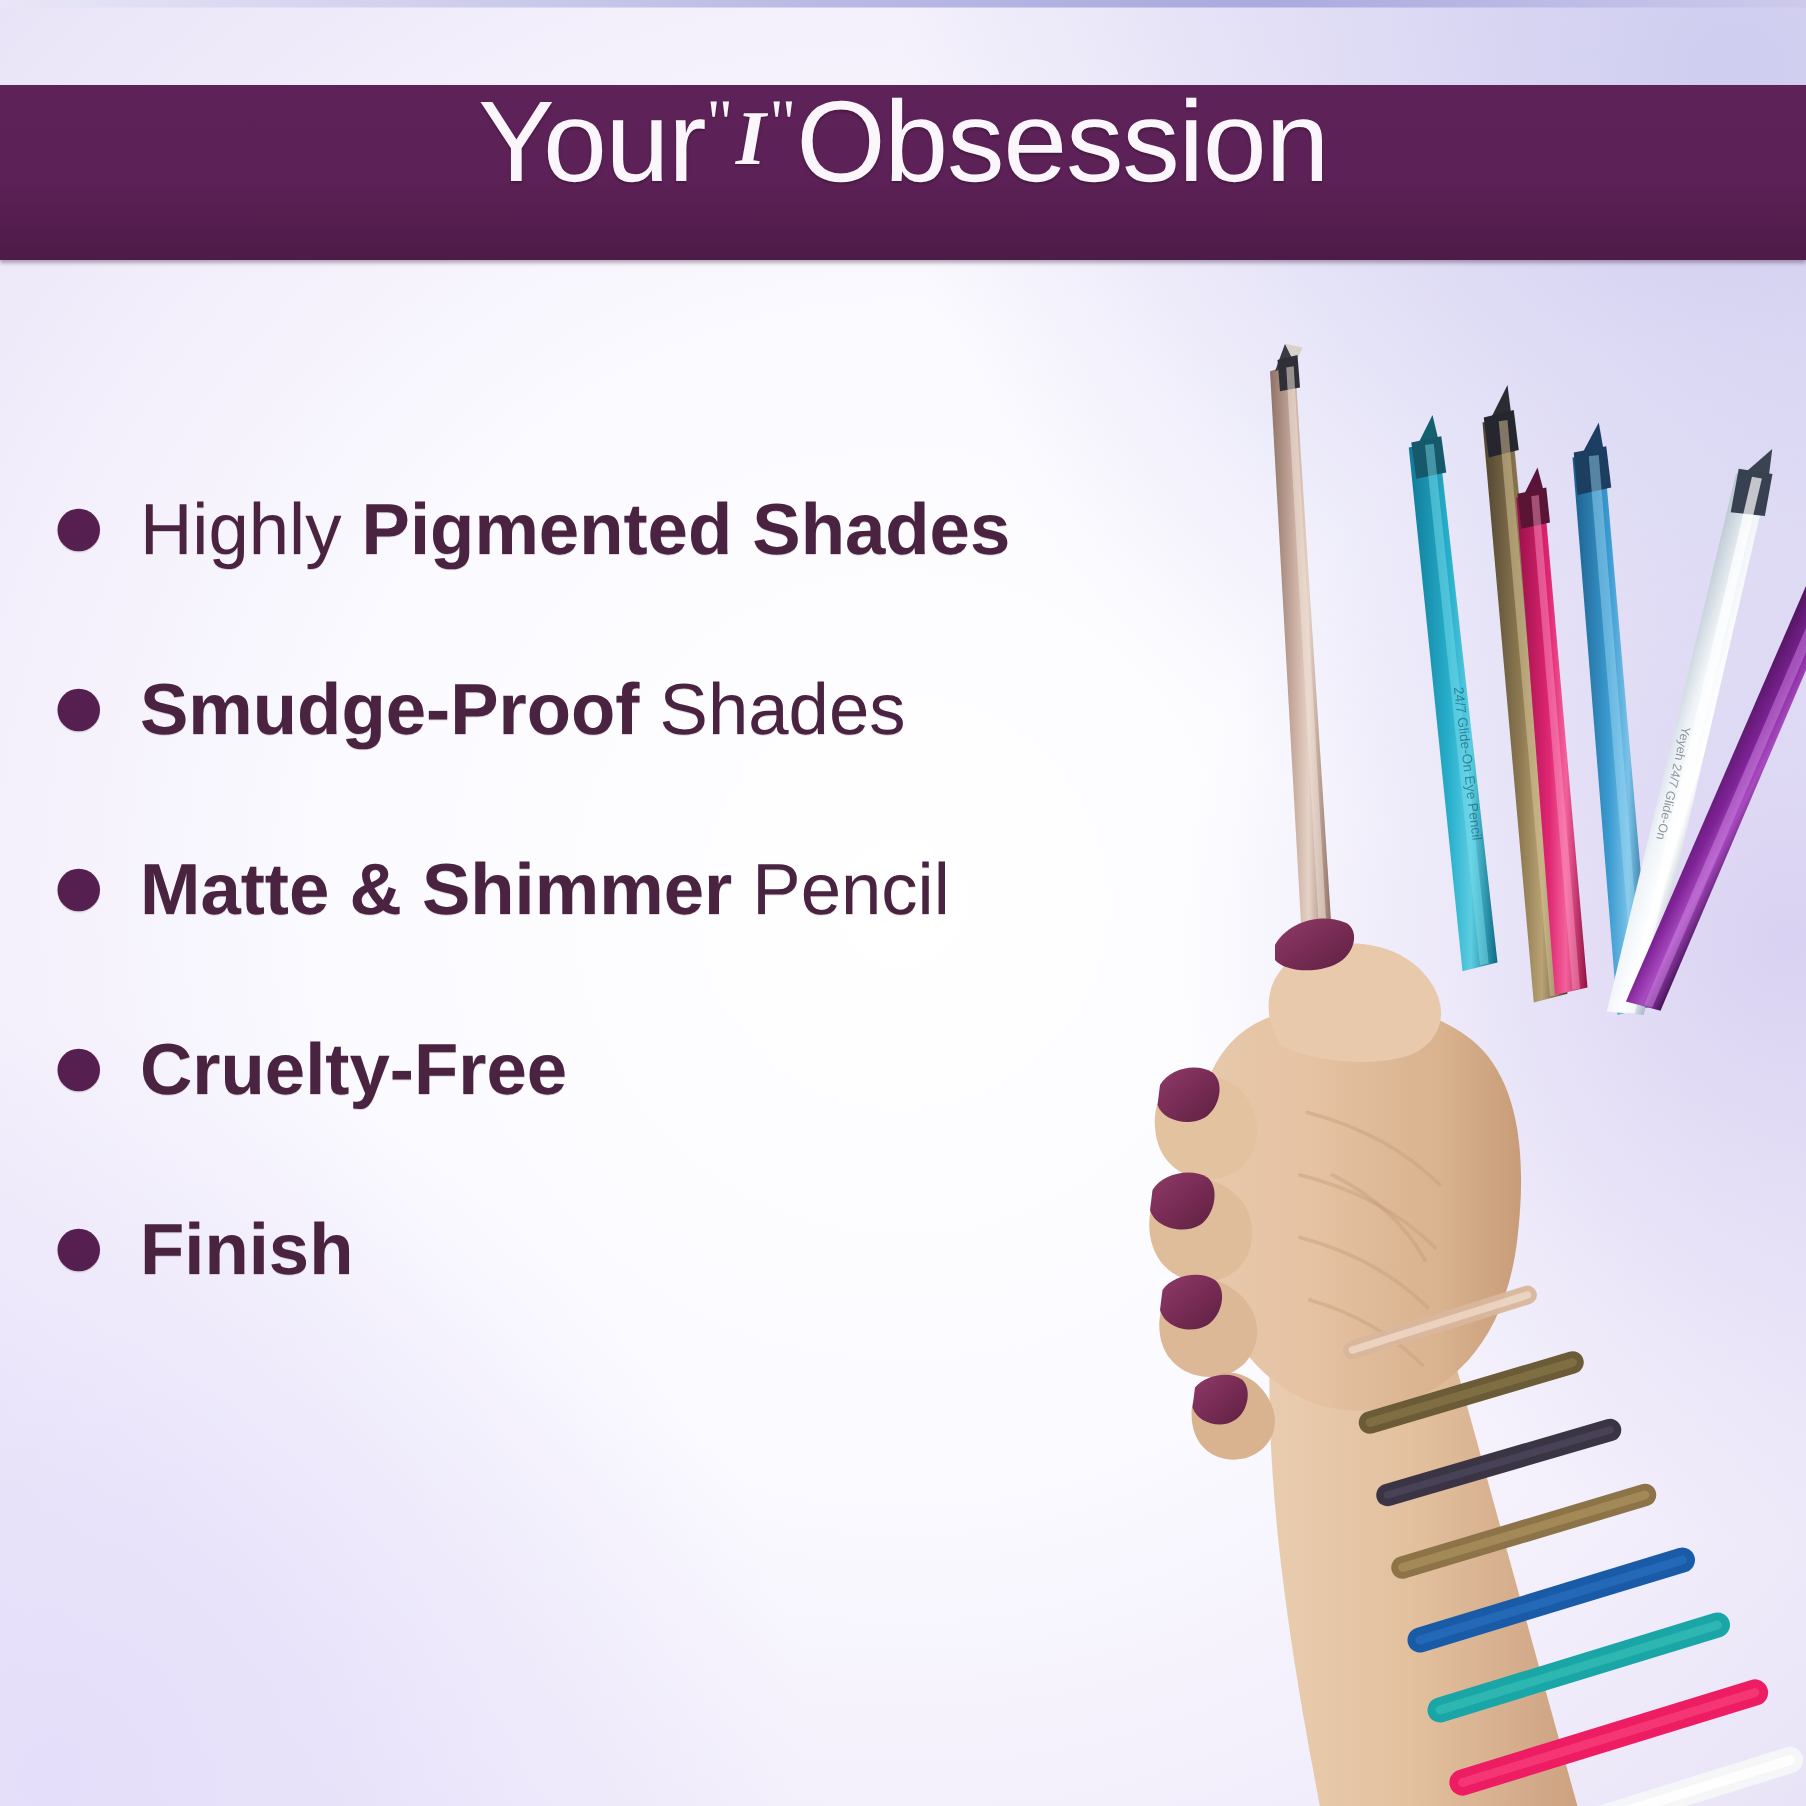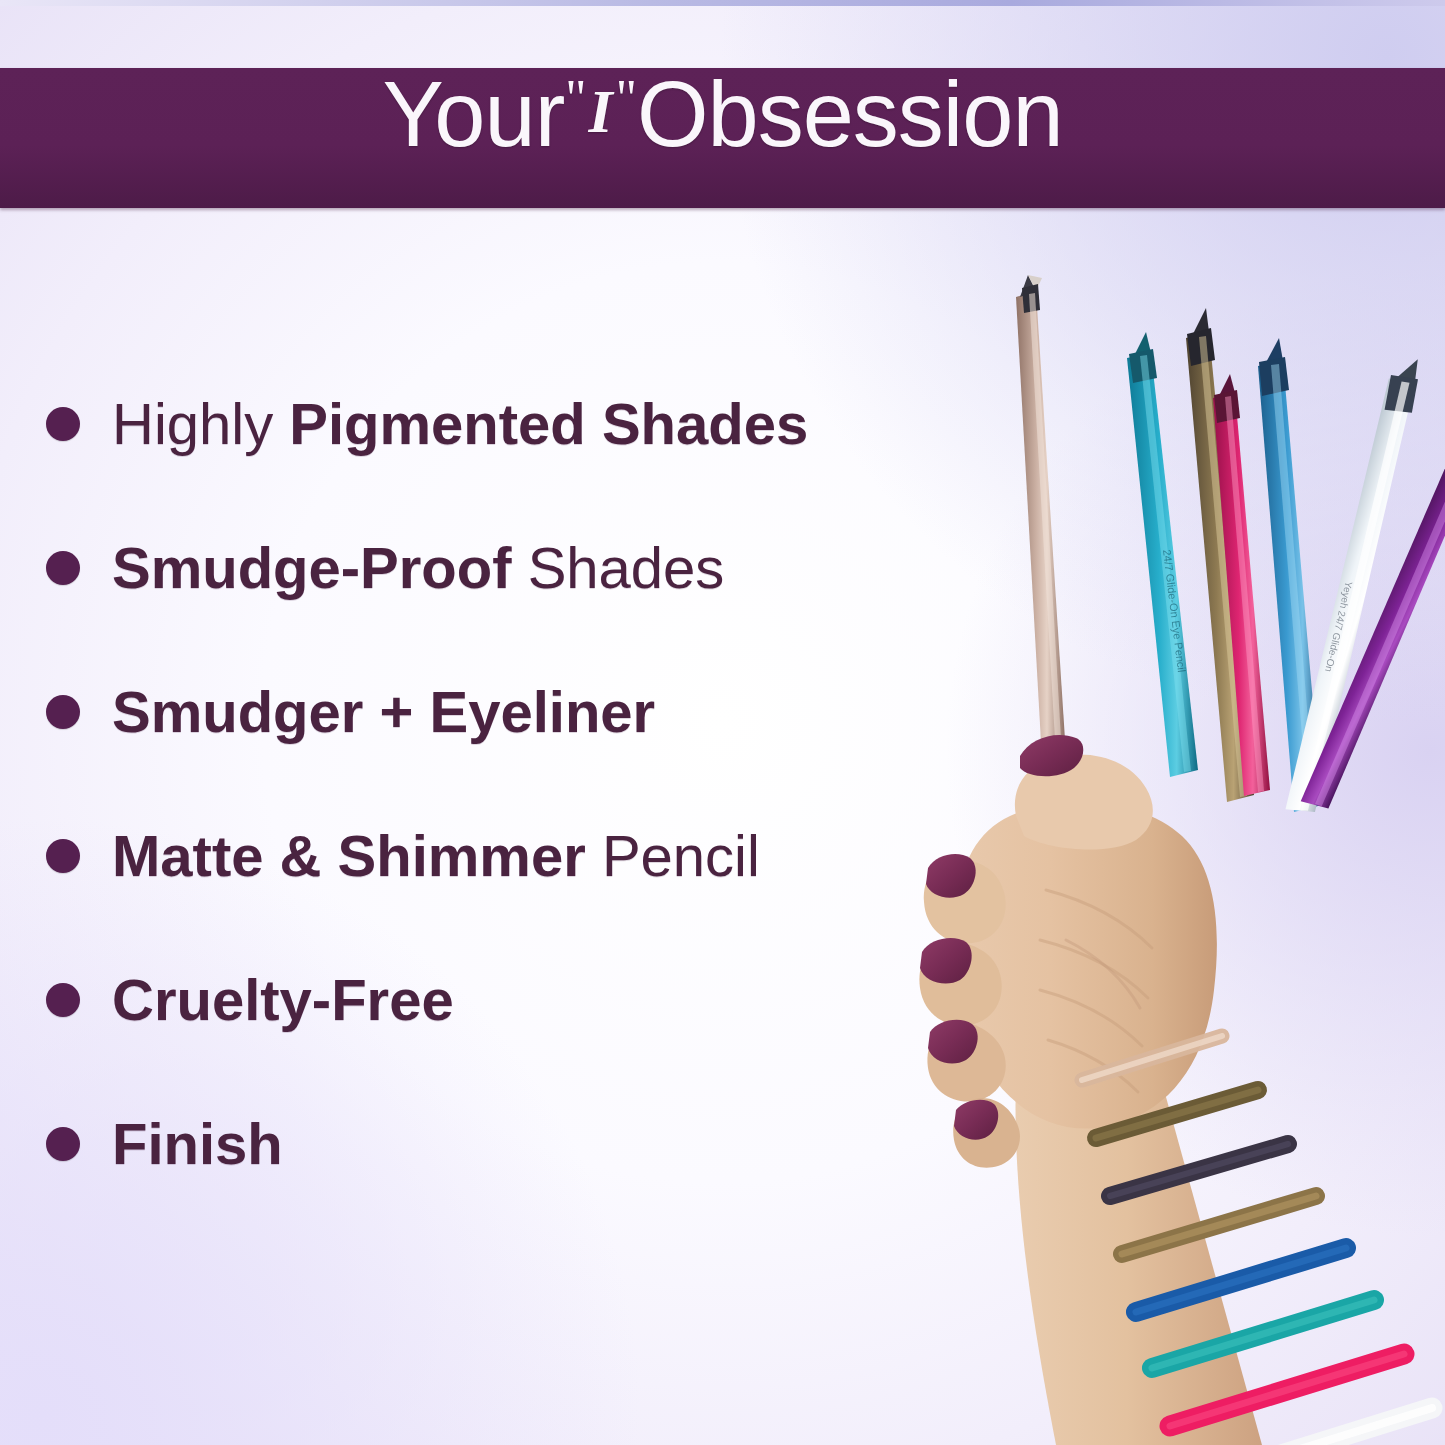--- a/index.html
+++ b/index.html
@@ -107,24 +107,20 @@
     <div class="bullet-row">
       <span class="dot"></span>
       <span class="btext"><span class="r">Highly </span><span class="b">Pigmented Shades</span><span class="r"></span></span>
     </div>
 
     <div class="bullet-row">
       <span class="dot"></span>
       <span class="btext"><span class="r"></span><span class="b">Smudge-Proof</span><span class="r"> Shades</span></span>
     </div>
 
-    <div class="bullet-row">
-      <span class="dot"></span>
-      <span class="btext"><span class="r"></span><span class="b">Smudger + Eyeliner</span><span class="r"></span></span>
-    </div>
 
     <div class="bullet-row">
       <span class="dot"></span>
       <span class="btext"><span class="r"></span><span class="b">Matte &amp; Shimmer</span><span class="r"> Pencil</span></span>
     </div>
 
 
     <div class="bullet-row">
       <span class="dot"></span>
       <span class="btext"><span class="r"></span><span class="b">Cruelty-Free</span><span class="r"></span></span>

